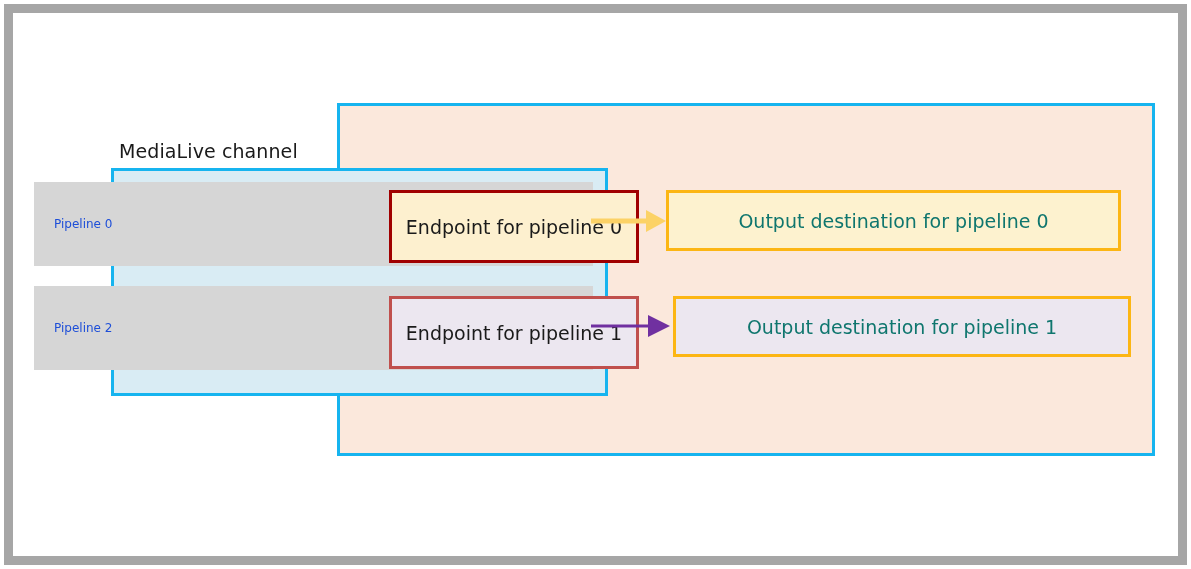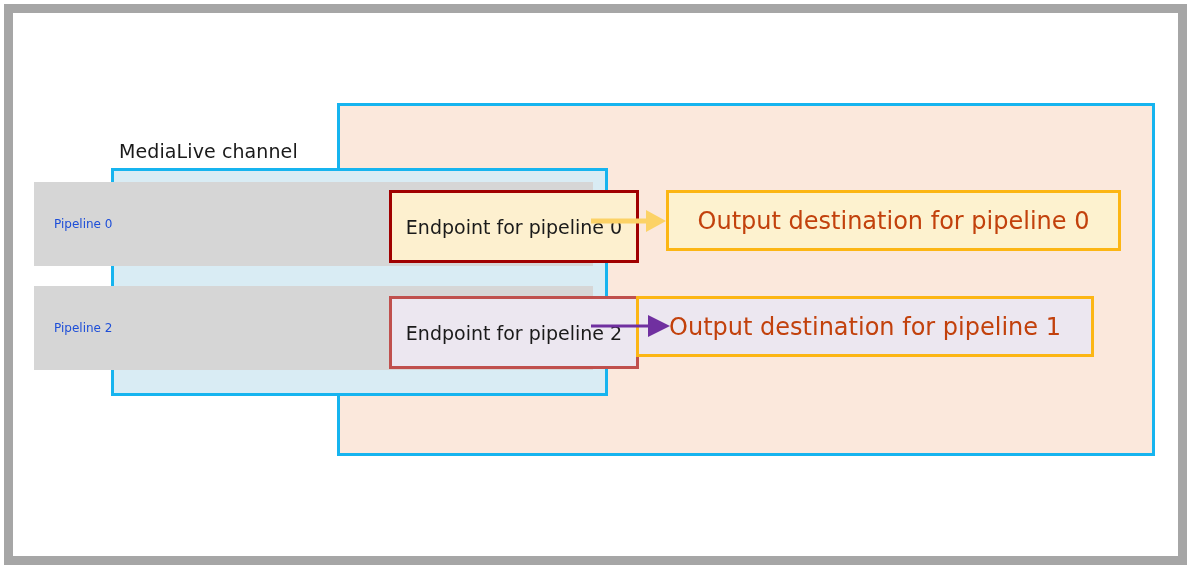--- a/index.html
+++ b/index.html
@@ -113,32 +113,32 @@
   .output-box {
     position: absolute;
     height: 61px;
     box-sizing: border-box;
     display: flex;
     align-items: center;
     justify-content: center;
     border: 3px solid #fcb614;
   }
   .output-box .output-label {
-    font-size: 24px;
-    color: #c2410c;
+    font-size: 19px;
+    color: #0f766e;
     white-space: nowrap;
   }
   .output-box.o0 {
     left: 666px;
     top: 190px;
     width: 455px;
     background: #fdf2cf;
   }
   .output-box.o1 {
-    left: 636px;
+    left: 673px;
     top: 296px;
     width: 458px;
     background: #ece7f0;
   }
   
   .connectors {
     position: absolute;
     left: 0;
     top: 0;
     width: 1191px;
@@ -168,21 +168,21 @@
 
   <div class="output-box o0" style="background: rgb(253, 242, 207); border-color: rgb(252, 182, 20);">
     <span class="output-label">Output destination  for pipeline 0</span>
   </div>
 
   <div class="pipeline-bar p1" style="background: rgb(214, 214, 214);">
     <span class="pipeline-label">Pipeline 2</span>
   </div>
 
   <div class="endpoint-box e1" style="background: rgb(236, 231, 240); border-color: rgb(192, 80, 77);">
-    <span class="endpoint-label">Endpoint for pipeline 2</span>
+    <span class="endpoint-label">Endpoint for pipeline 1</span>
   </div>
 
   <div class="output-box o1" style="background: rgb(236, 231, 240); border-color: rgb(252, 182, 20);">
     <span class="output-label">Output destination  for pipeline 1</span>
   </div>
 
   <svg class="connectors" viewBox="0 0 1191 569" width="1191" height="569">
 
     <g>
       <line id="arrow0-line" x1="591" y1="221" x2="648" y2="221" stroke="#fcd266" stroke-width="5"></line>

